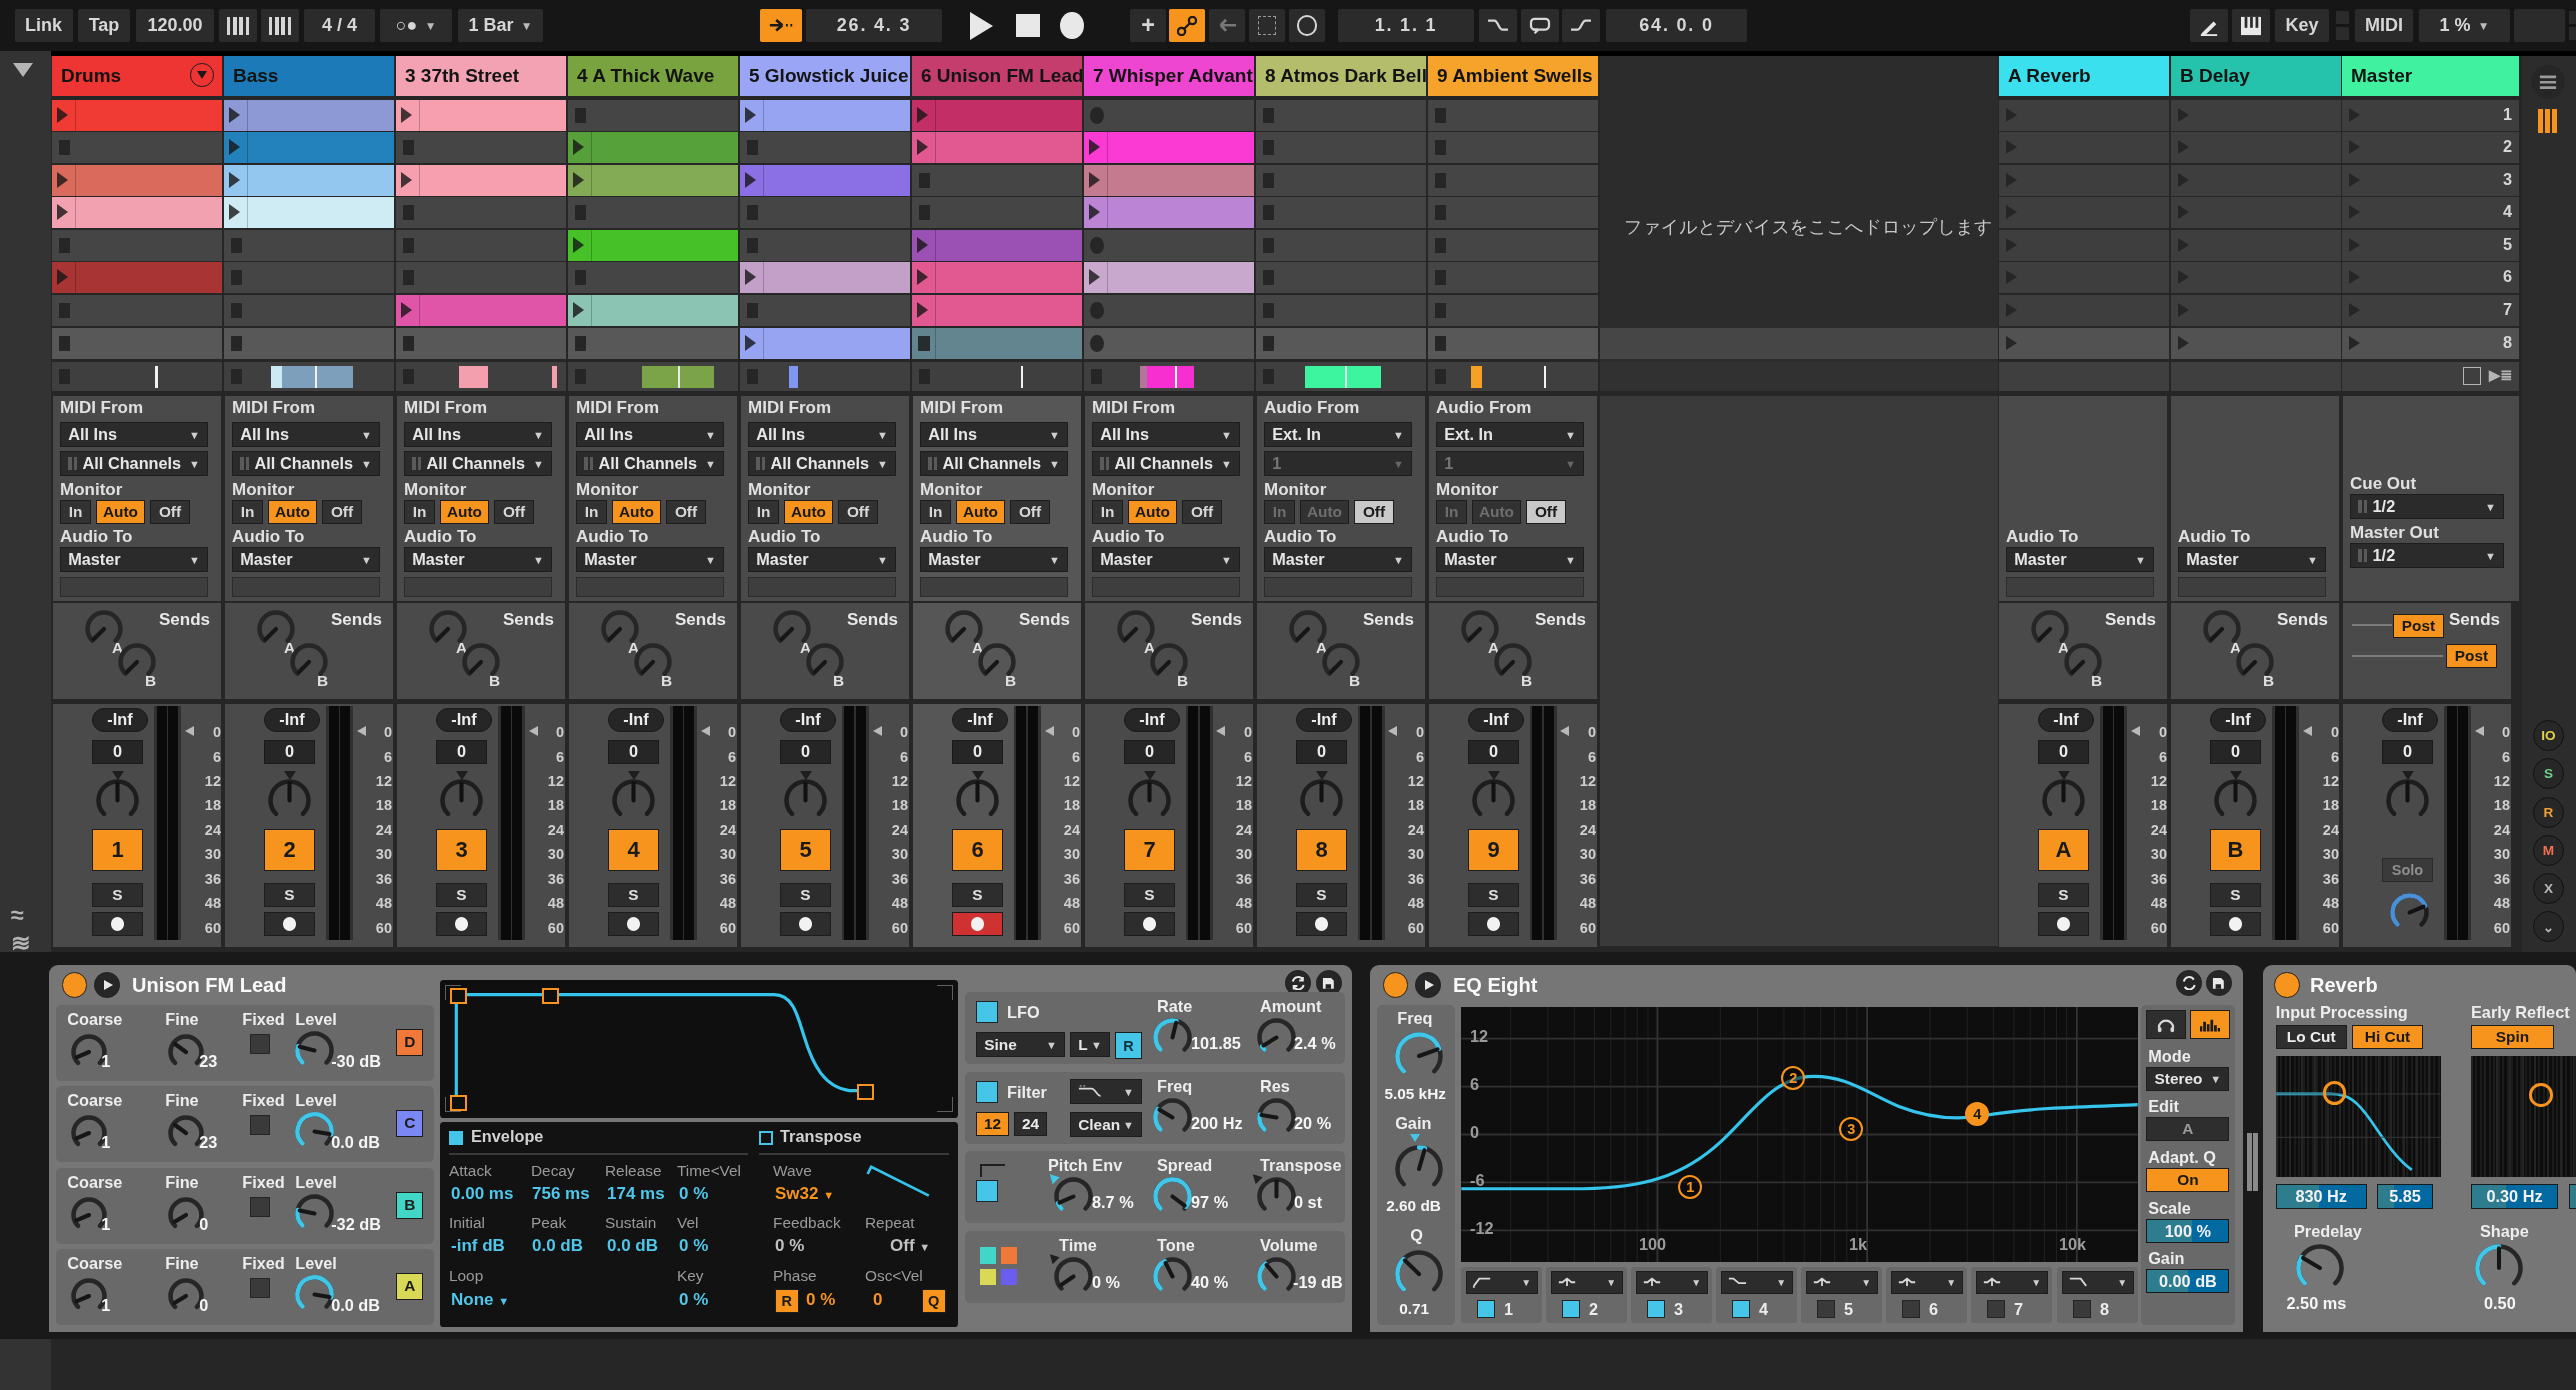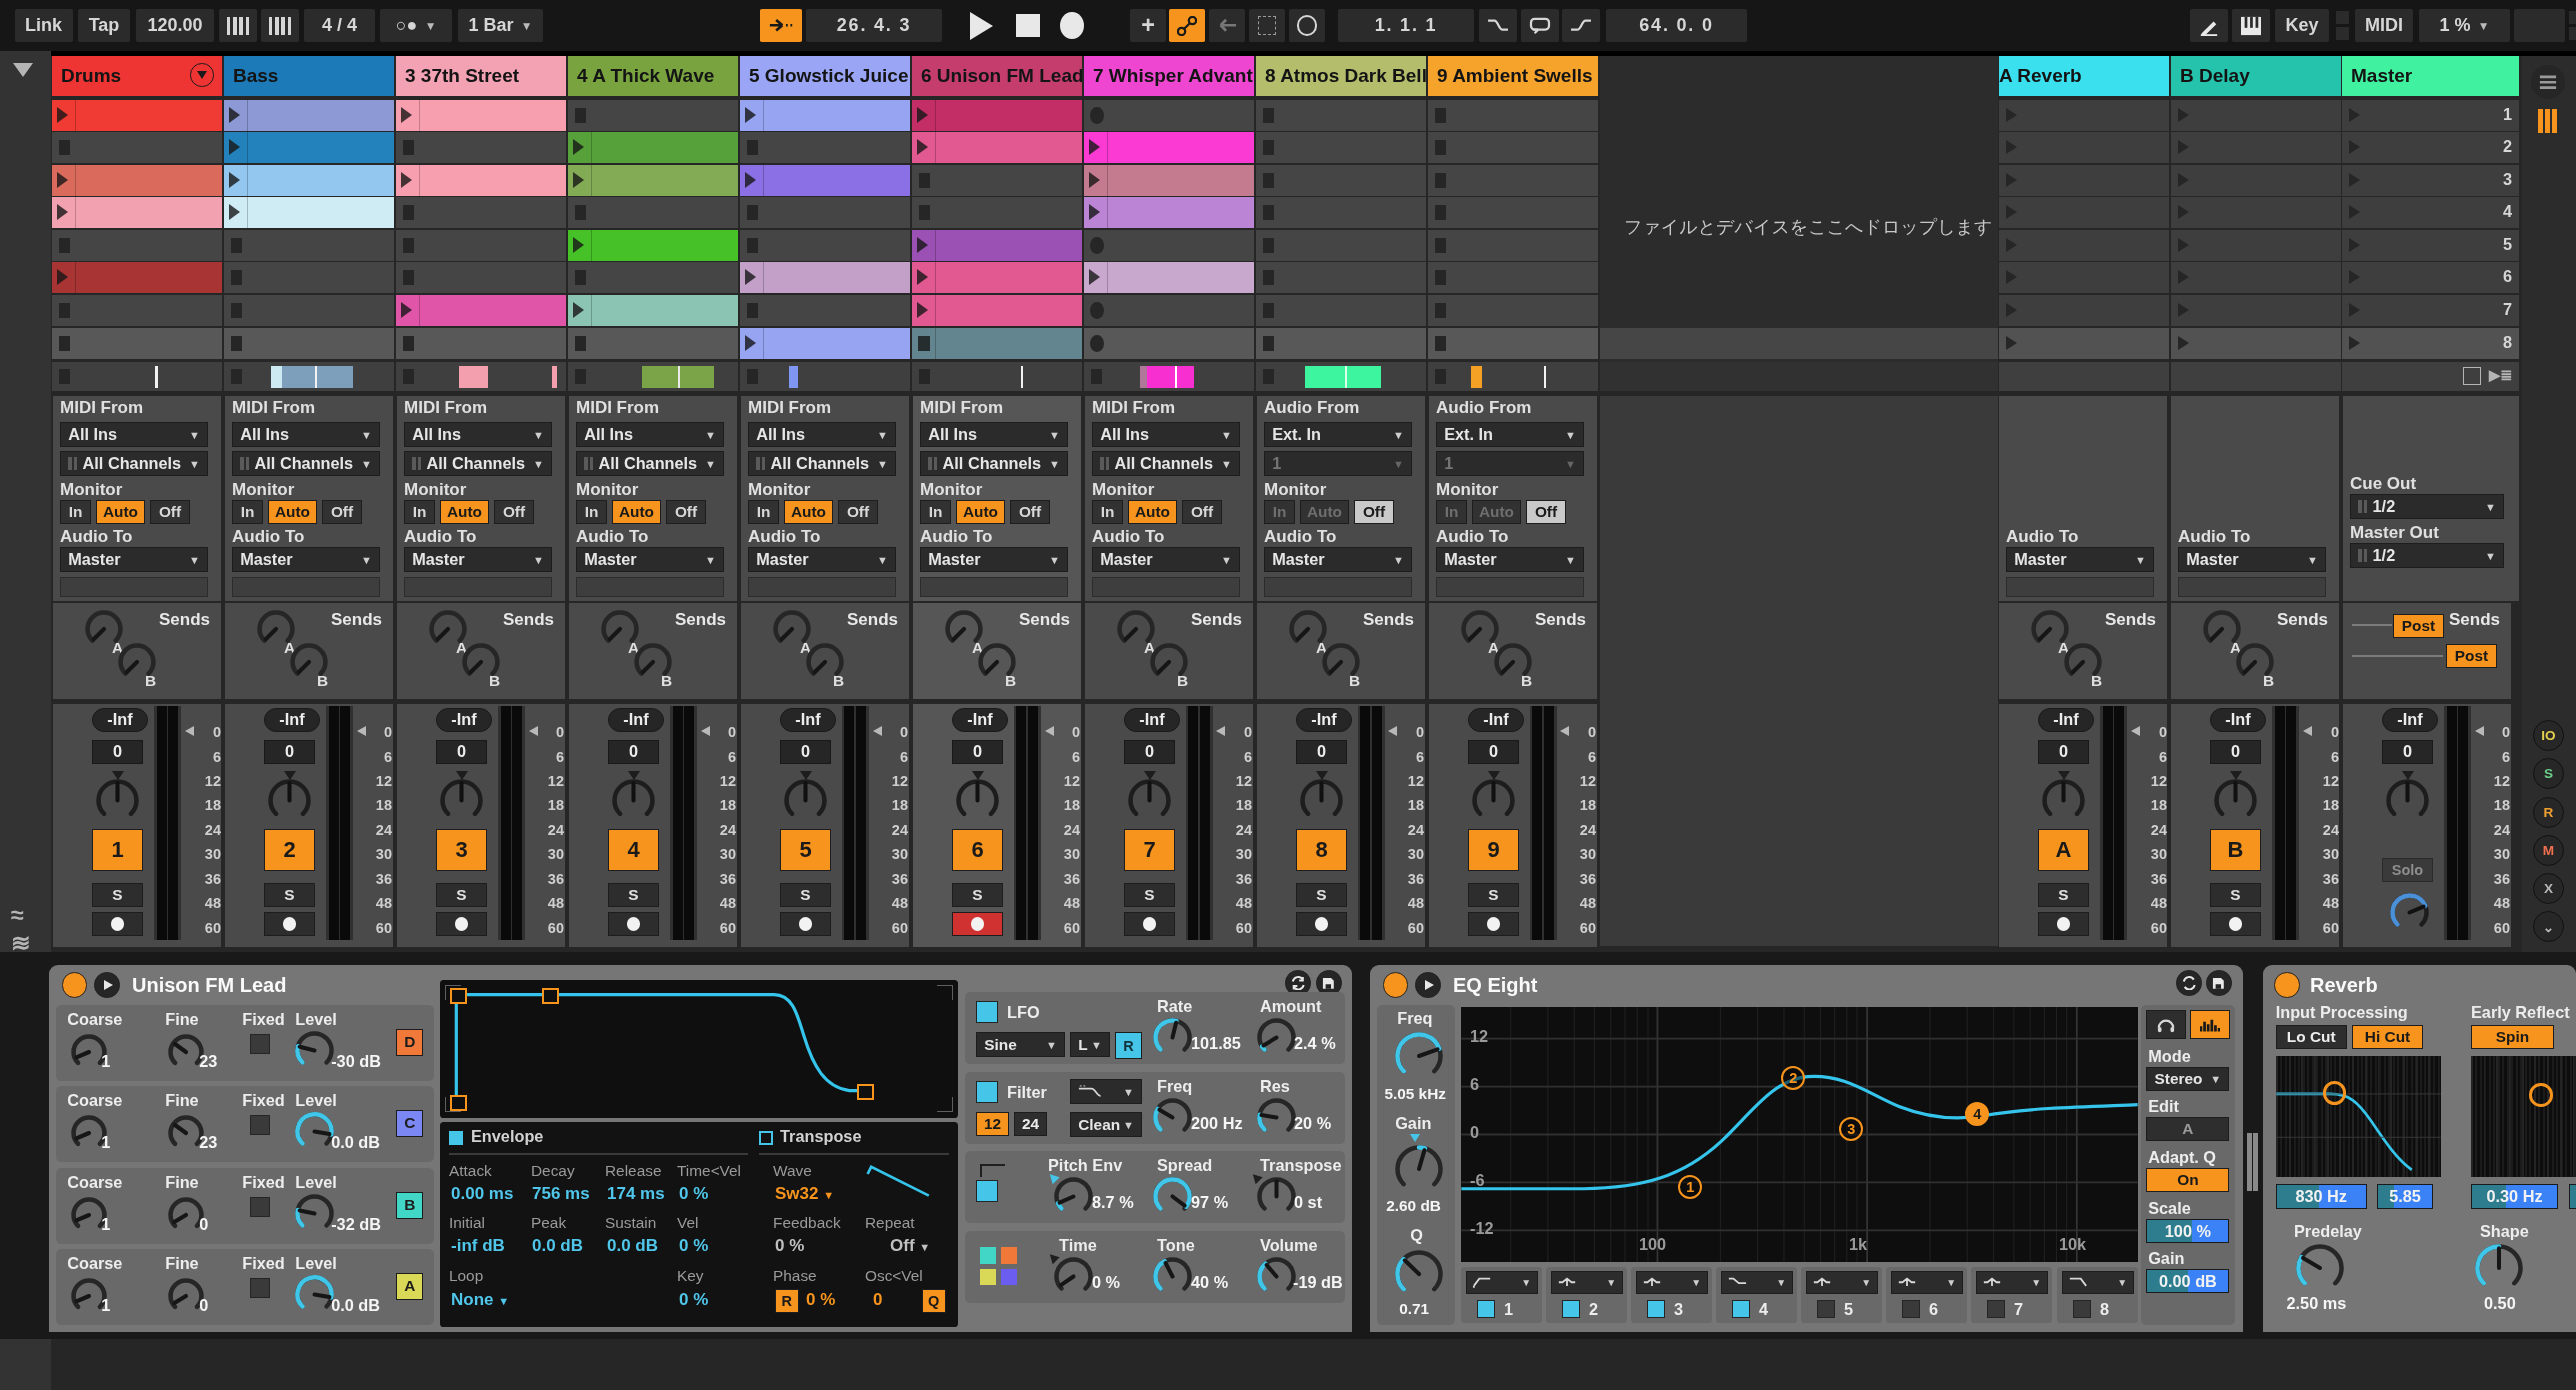--- a/index.html
+++ b/index.html
@@ -41,21 +41,21 @@
   .fval.or{color:#f7941d}
   .fval.gr{color:#c0c0c0}
   .obtn{position:absolute;background:#f7941d;color:#1a1a1a;font-weight:bold;display:flex;align-items:center;
         justify-content:center;box-sizing:border-box;border:0.9px solid #1d1d1d}
   .gbtn{position:absolute;background:#2e2e2e;color:#ececec;font-weight:bold;display:flex;align-items:center;
         justify-content:center;box-sizing:border-box;border:0.9px solid #1d1d1d}
   .panel{position:absolute;background:#696969;border-radius:5.4px}
   .eqnum{position:absolute;width:24.4px;height:24.4px;border-radius:50%;border:2.7px solid #f7941d;color:#f7941d;
          background:rgba(10,10,10,.55);font-size:14.5px;font-weight:bold;display:flex;align-items:center;justify-content:center;box-sizing:border-box}
   .eqnum.fill{background:#f7941d;color:#1a1a1a}
-  .tealbox{position:absolute;background:#3b82f6;border:0.9px solid #1a1a1a;color:#f2f2f2;font-size:16.3px;font-weight:bold;
+  .tealbox{position:absolute;background:#0369a1;border:0.9px solid #1a1a1a;color:#f2f2f2;font-size:16.3px;font-weight:bold;
            display:flex;align-items:center;justify-content:center;overflow:hidden;box-sizing:border-box}
   .tealbox i{position:absolute;left:0;top:0;bottom:0;background:#2e7d8f;z-index:0}
   .tealbox b{position:relative;z-index:1;font-weight:bold}
   .stripes{background:#0d0d0d;background-image:repeating-linear-gradient(90deg,#242424 0 1.8px,transparent 1.8px 12.7px),
            repeating-linear-gradient(90deg,#1b1b1b 0 1.8px,transparent 1.8px 4.5px)}
   .corner{position:absolute;width:14.5px;height:14.5px;border:1.8px solid #5f5f5f}
 </style>
 </head>
 <body>
 
@@ -1040,21 +1040,21 @@
       <div style="position: absolute; left: 1571px; top: 822px; width: 25px; text-align: right; font-size: 14.5px; font-weight: bold; color: rgb(207, 207, 207);">24</div>
       <div style="position: absolute; left: 1571px; top: 846px; width: 25px; text-align: right; font-size: 14.5px; font-weight: bold; color: rgb(207, 207, 207);">30</div>
       <div style="position: absolute; left: 1571px; top: 871px; width: 25px; text-align: right; font-size: 14.5px; font-weight: bold; color: rgb(207, 207, 207);">36</div>
       <div style="position: absolute; left: 1571px; top: 895px; width: 25px; text-align: right; font-size: 14.5px; font-weight: bold; color: rgb(207, 207, 207);">48</div>
       <div style="position: absolute; left: 1571px; top: 920px; width: 25px; text-align: right; font-size: 14.5px; font-weight: bold; color: rgb(207, 207, 207);">60</div>
       <div style="position: absolute; left: 1600px; top: 56px; width: 398px; height: 306px; background: rgb(44, 44, 44);"></div>
       <div style="position: absolute; left: 1600px; top: 328px; width: 398px; height: 31px; background: rgb(70, 70, 70);"></div>
       <div style="position: absolute; left: 1600px; top: 362px; width: 398px; height: 29px; background: rgb(49, 49, 49);"></div>
       <div style="position: absolute; left: 1600px; top: 396px; width: 398px; height: 550px; background: rgb(58, 58, 58);"></div>
       <div style="position: absolute; left: 1624px; top: 215px; width: 375px; font-size: 18px; color: rgb(200, 200, 200); white-space: nowrap;">ファイルとデバイスをここへドロップします</div>
-      <div style="position: absolute; left: 1999px; top: 56px; width: 170px; height: 40px; background: rgb(58, 224, 238); color: rgb(20, 20, 20); font-size: 19px; font-weight: bold; display: flex; align-items: center; padding-left: 0; box-sizing: border-box;">A Reverb</div>
+      <div style="position: absolute; left: 1999px; top: 56px; width: 170px; height: 40px; background: rgb(58, 224, 238); color: rgb(20, 20, 20); font-size: 19px; font-weight: bold; display: flex; align-items: center; padding-left: 9px; box-sizing: border-box;">A Reverb</div>
       <div style="position: absolute; left: 1999px; top: 100px; width: 170px; height: 31px; background: rgb(62, 62, 62);">
         <div style="position: absolute; left: 7.2px; top: 8.1px; width: 0px; height: 0px; border-left: 11px solid rgb(38, 38, 38); border-top: 7.2px solid transparent; border-bottom: 7.2px solid transparent;"></div>
       </div>
       <div style="position: absolute; left: 1999px; top: 132px; width: 170px; height: 31px; background: rgb(62, 62, 62);">
         <div style="position: absolute; left: 7.2px; top: 8.1px; width: 0px; height: 0px; border-left: 11px solid rgb(38, 38, 38); border-top: 7.2px solid transparent; border-bottom: 7.2px solid transparent;"></div>
       </div>
       <div style="position: absolute; left: 1999px; top: 165px; width: 170px; height: 31px; background: rgb(62, 62, 62);">
         <div style="position: absolute; left: 7.2px; top: 8.1px; width: 0px; height: 0px; border-left: 11px solid rgb(38, 38, 38); border-top: 7.2px solid transparent; border-bottom: 7.2px solid transparent;"></div>
       </div>
       <div style="position: absolute; left: 1999px; top: 197px; width: 170px; height: 31px; background: rgb(62, 62, 62);">

